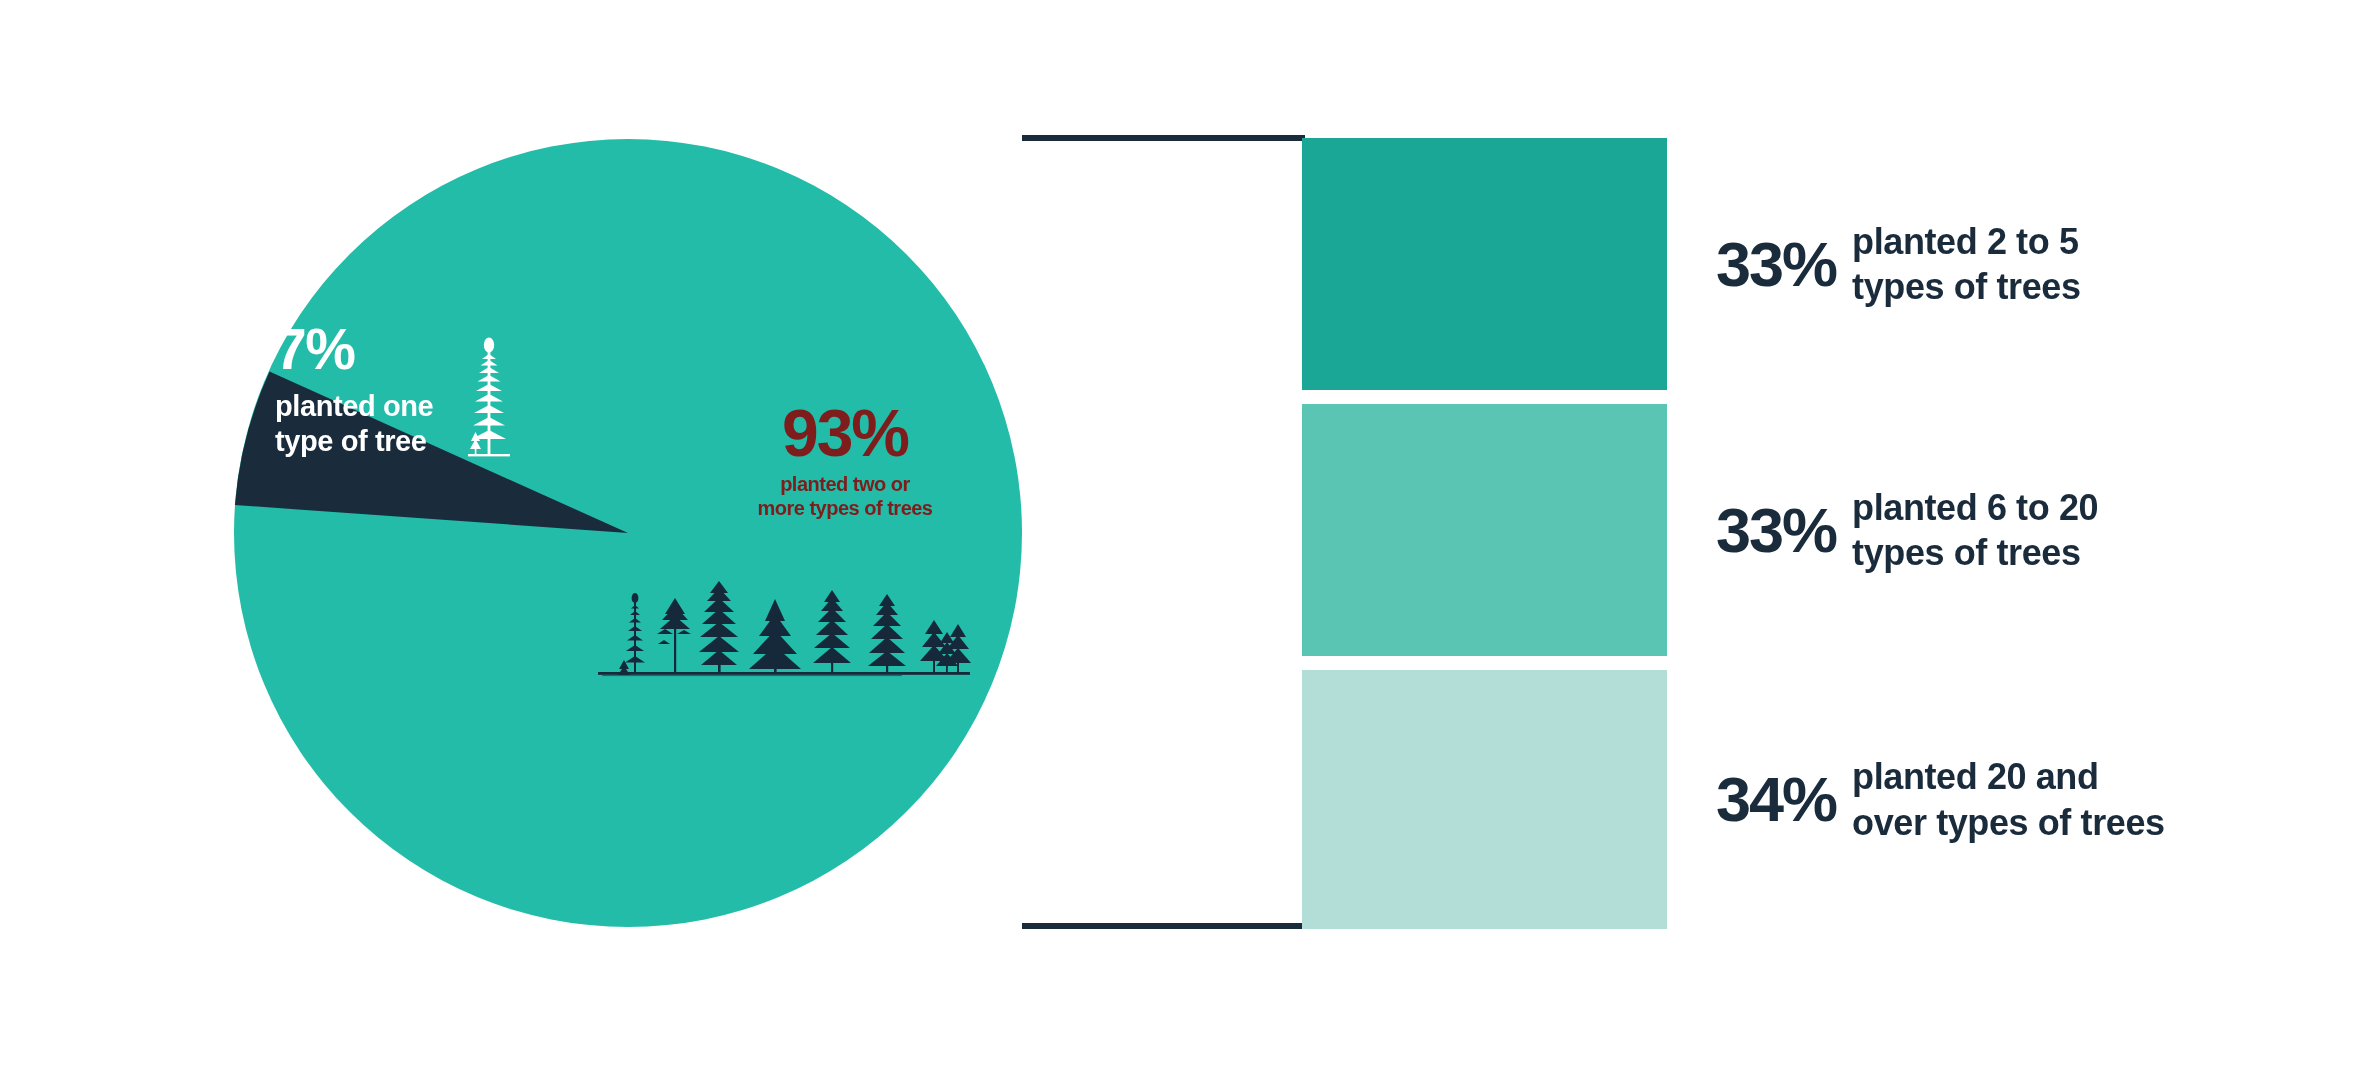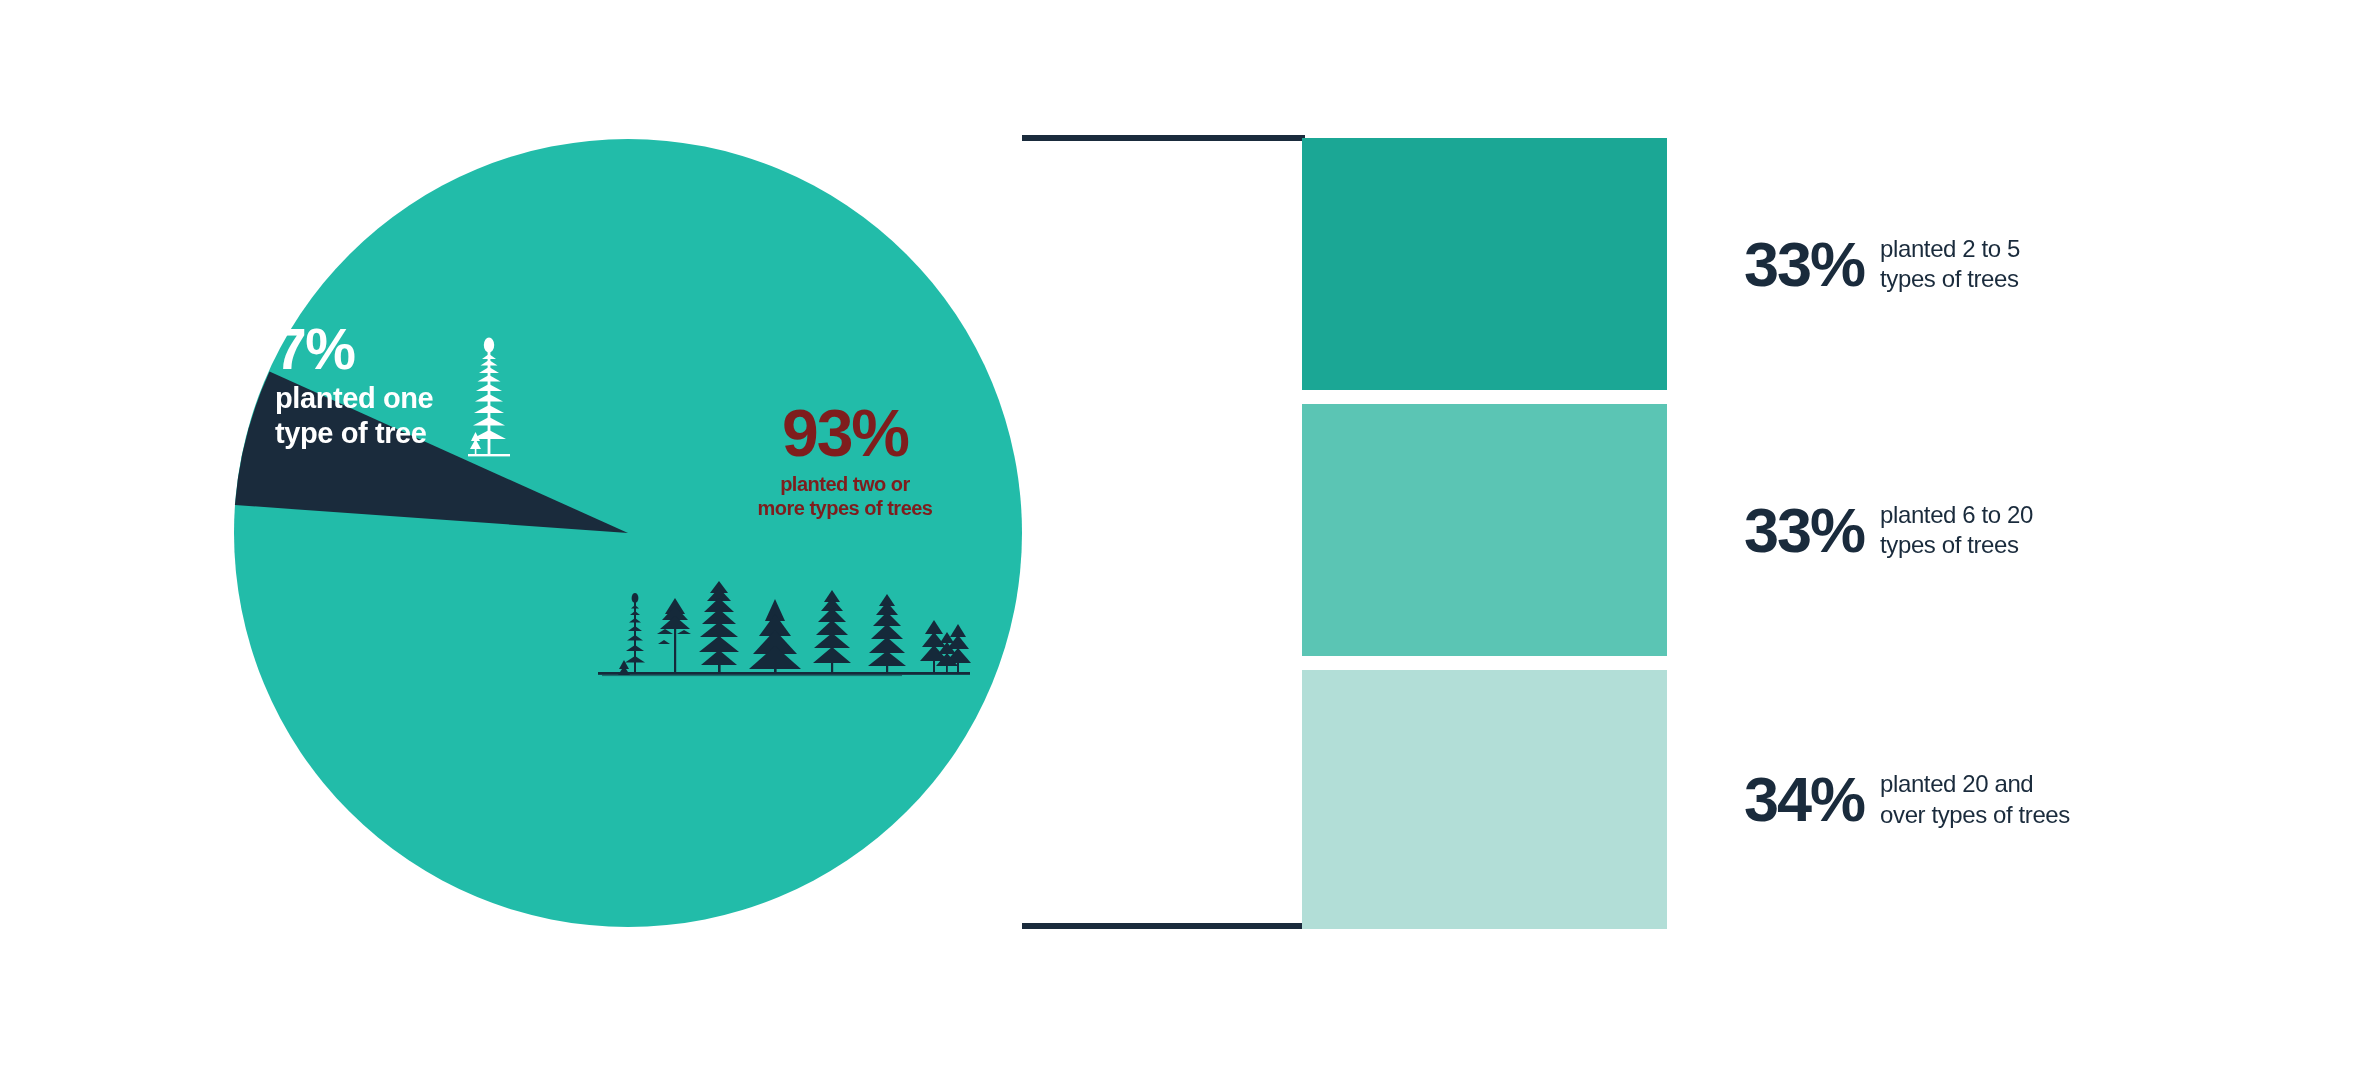--- a/index.html
+++ b/index.html
@@ -46,21 +46,21 @@
     font-weight: 800;
     line-height: 0.96;
     letter-spacing: -1.5px;
   }
   #label-minority .desc {
     display: block;
     font-size: 29px;
     font-weight: 700;
     line-height: 1.22;
     letter-spacing: -0.4px;
-    margin-top: 4px;
+    margin-top: 12px;
   }
 
   #label-majority {
     left: 690px;
     top: 400px;
     width: 310px;
     text-align: center;
     color: #7f1d1d;
   }
   #label-majority .pct {
@@ -130,33 +130,33 @@
   #legend-row-2 { top: 532px; height: 259px; }
 
   .swatch {
     width: 365px;
     height: 100%;
     flex: 0 0 365px;
   }
   .legend-text {
     display: flex;
     align-items: center;
-    padding-left: 77px;
+    padding-left: 49px;
     color: #1A2B3C;
   }
   .legend-pct {
     font-size: 63px;
     font-weight: 800;
     letter-spacing: -2px;
     line-height: 1;
     white-space: nowrap;
   }
   .legend-desc {
-    font-size: 24px;
-    font-weight: 400;
+    font-size: 36px;
+    font-weight: 700;
     letter-spacing: -0.4px;
     line-height: 1.26;
     margin-left: 16px;
     white-space: pre-line;
   }
 </style>
 </head>
 <body>
 
 <div id="canvas">

